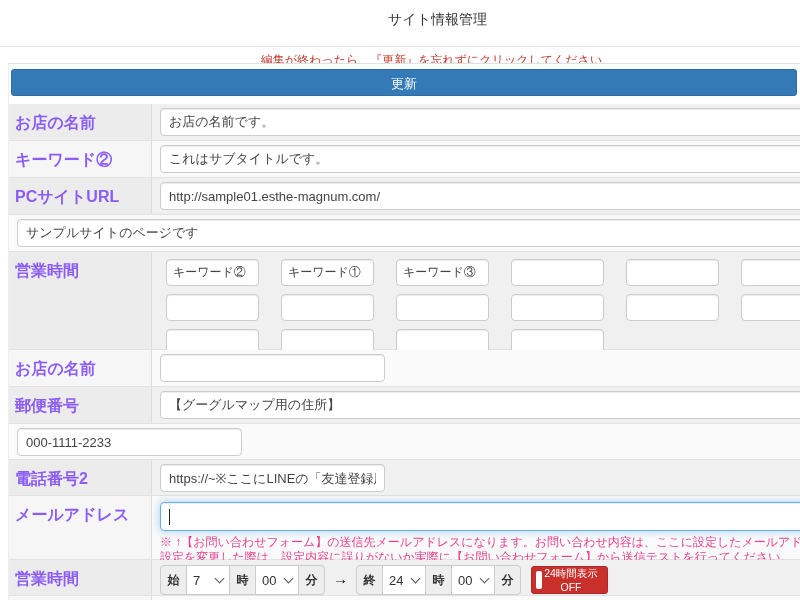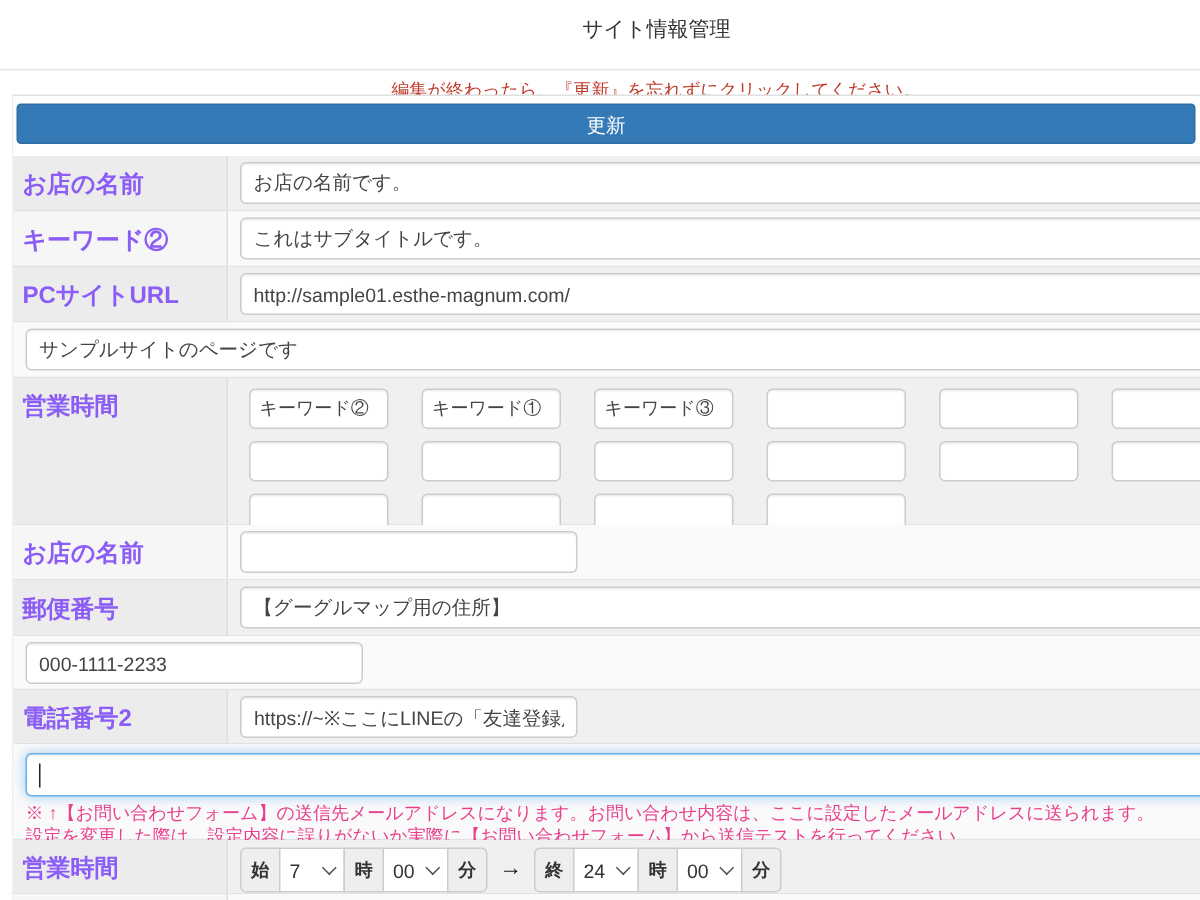--- a/index.html
+++ b/index.html
@@ -161,20 +161,21 @@
       </div>
 
       <div class="row h36">
         <div class="cell-label">電話番号2</div>
         <div class="cell-content">
           <input class="txt narrow" value="https://~※ここにLINEの「友達登録用のURL" style="">
         </div>
       </div>
 
       <div class="row h64">
+        <div class="cell-label">メールアドレス</div>
         <div class="cell-content" style="padding-top:6px;">
           <div class="fake-input">
             <span class="caret"></span>
           </div>
           <div class="mail-notes">
             <span>※ ↑【お問い合わせフォーム】の送信先メールアドレスになります。お問い合わせ内容は、ここに設定したメールアドレスに送られます。</span>
             <span>設定を変更した際は、設定内容に誤りがないか実際に【お問い合わせフォーム】から送信テストを行ってください。</span>
           </div>
         </div>
       </div>
@@ -202,20 +203,24 @@
               <span>24</span>
               <span class="chev"></span>
             </div>
             <div class="addon">時</div>
             <div class="sel">
               <span>00</span>
               <span class="chev"></span>
             </div>
             <div class="addon last">分</div>
           </div>
+          <button class="toggle">
+            <span class="bar"></span>
+            <span>24時間表示OFF</span>
+          </button>
         </div>
       </div>
 
       <div class="row h40">
         <div class="cell-label"></div>
         <div class="cell-content"></div>
       </div>
 
     </div>
   </div>

